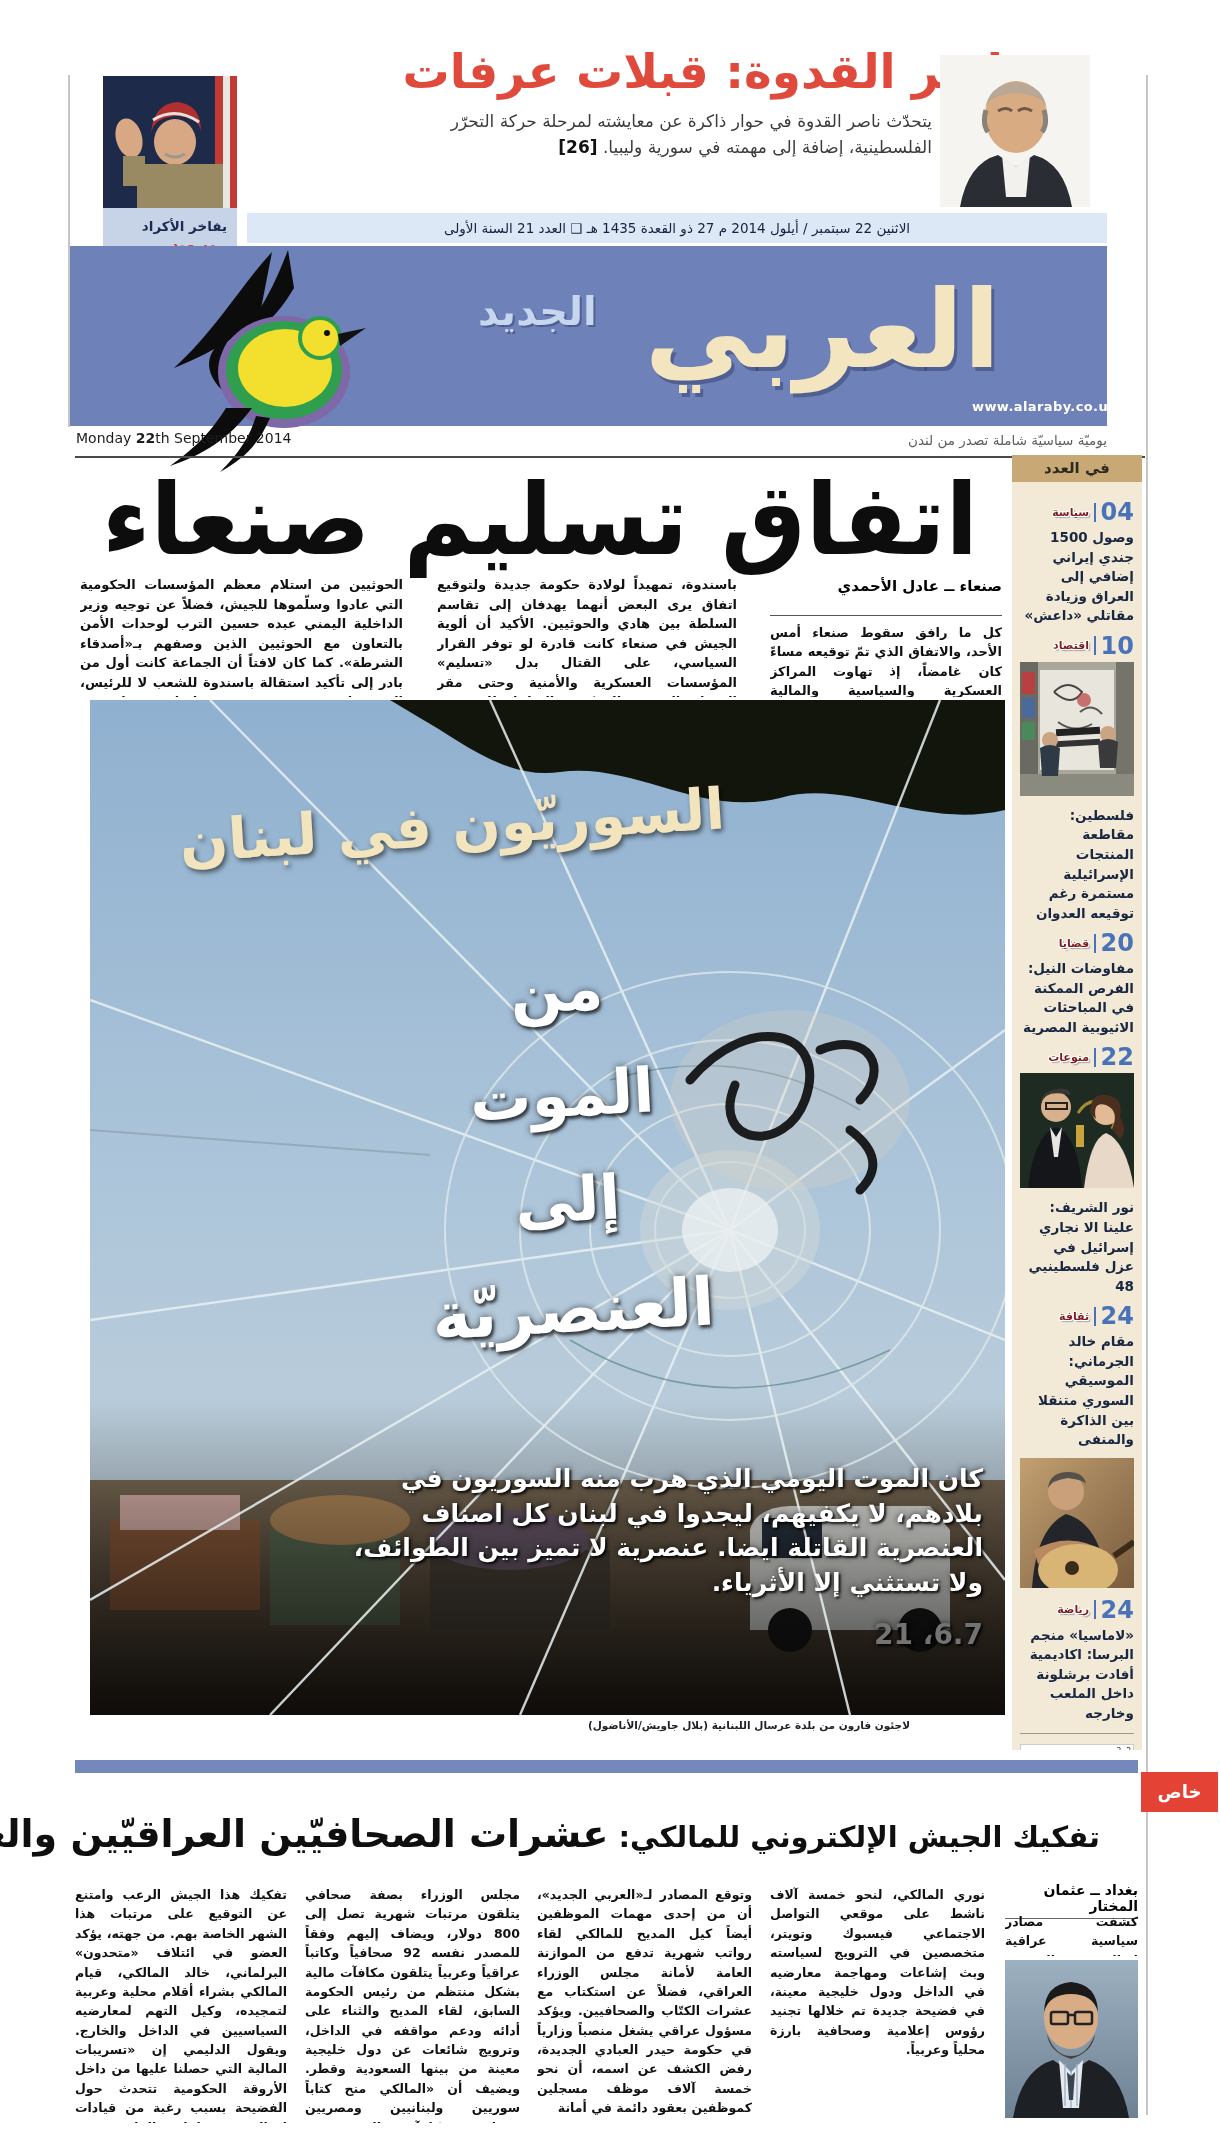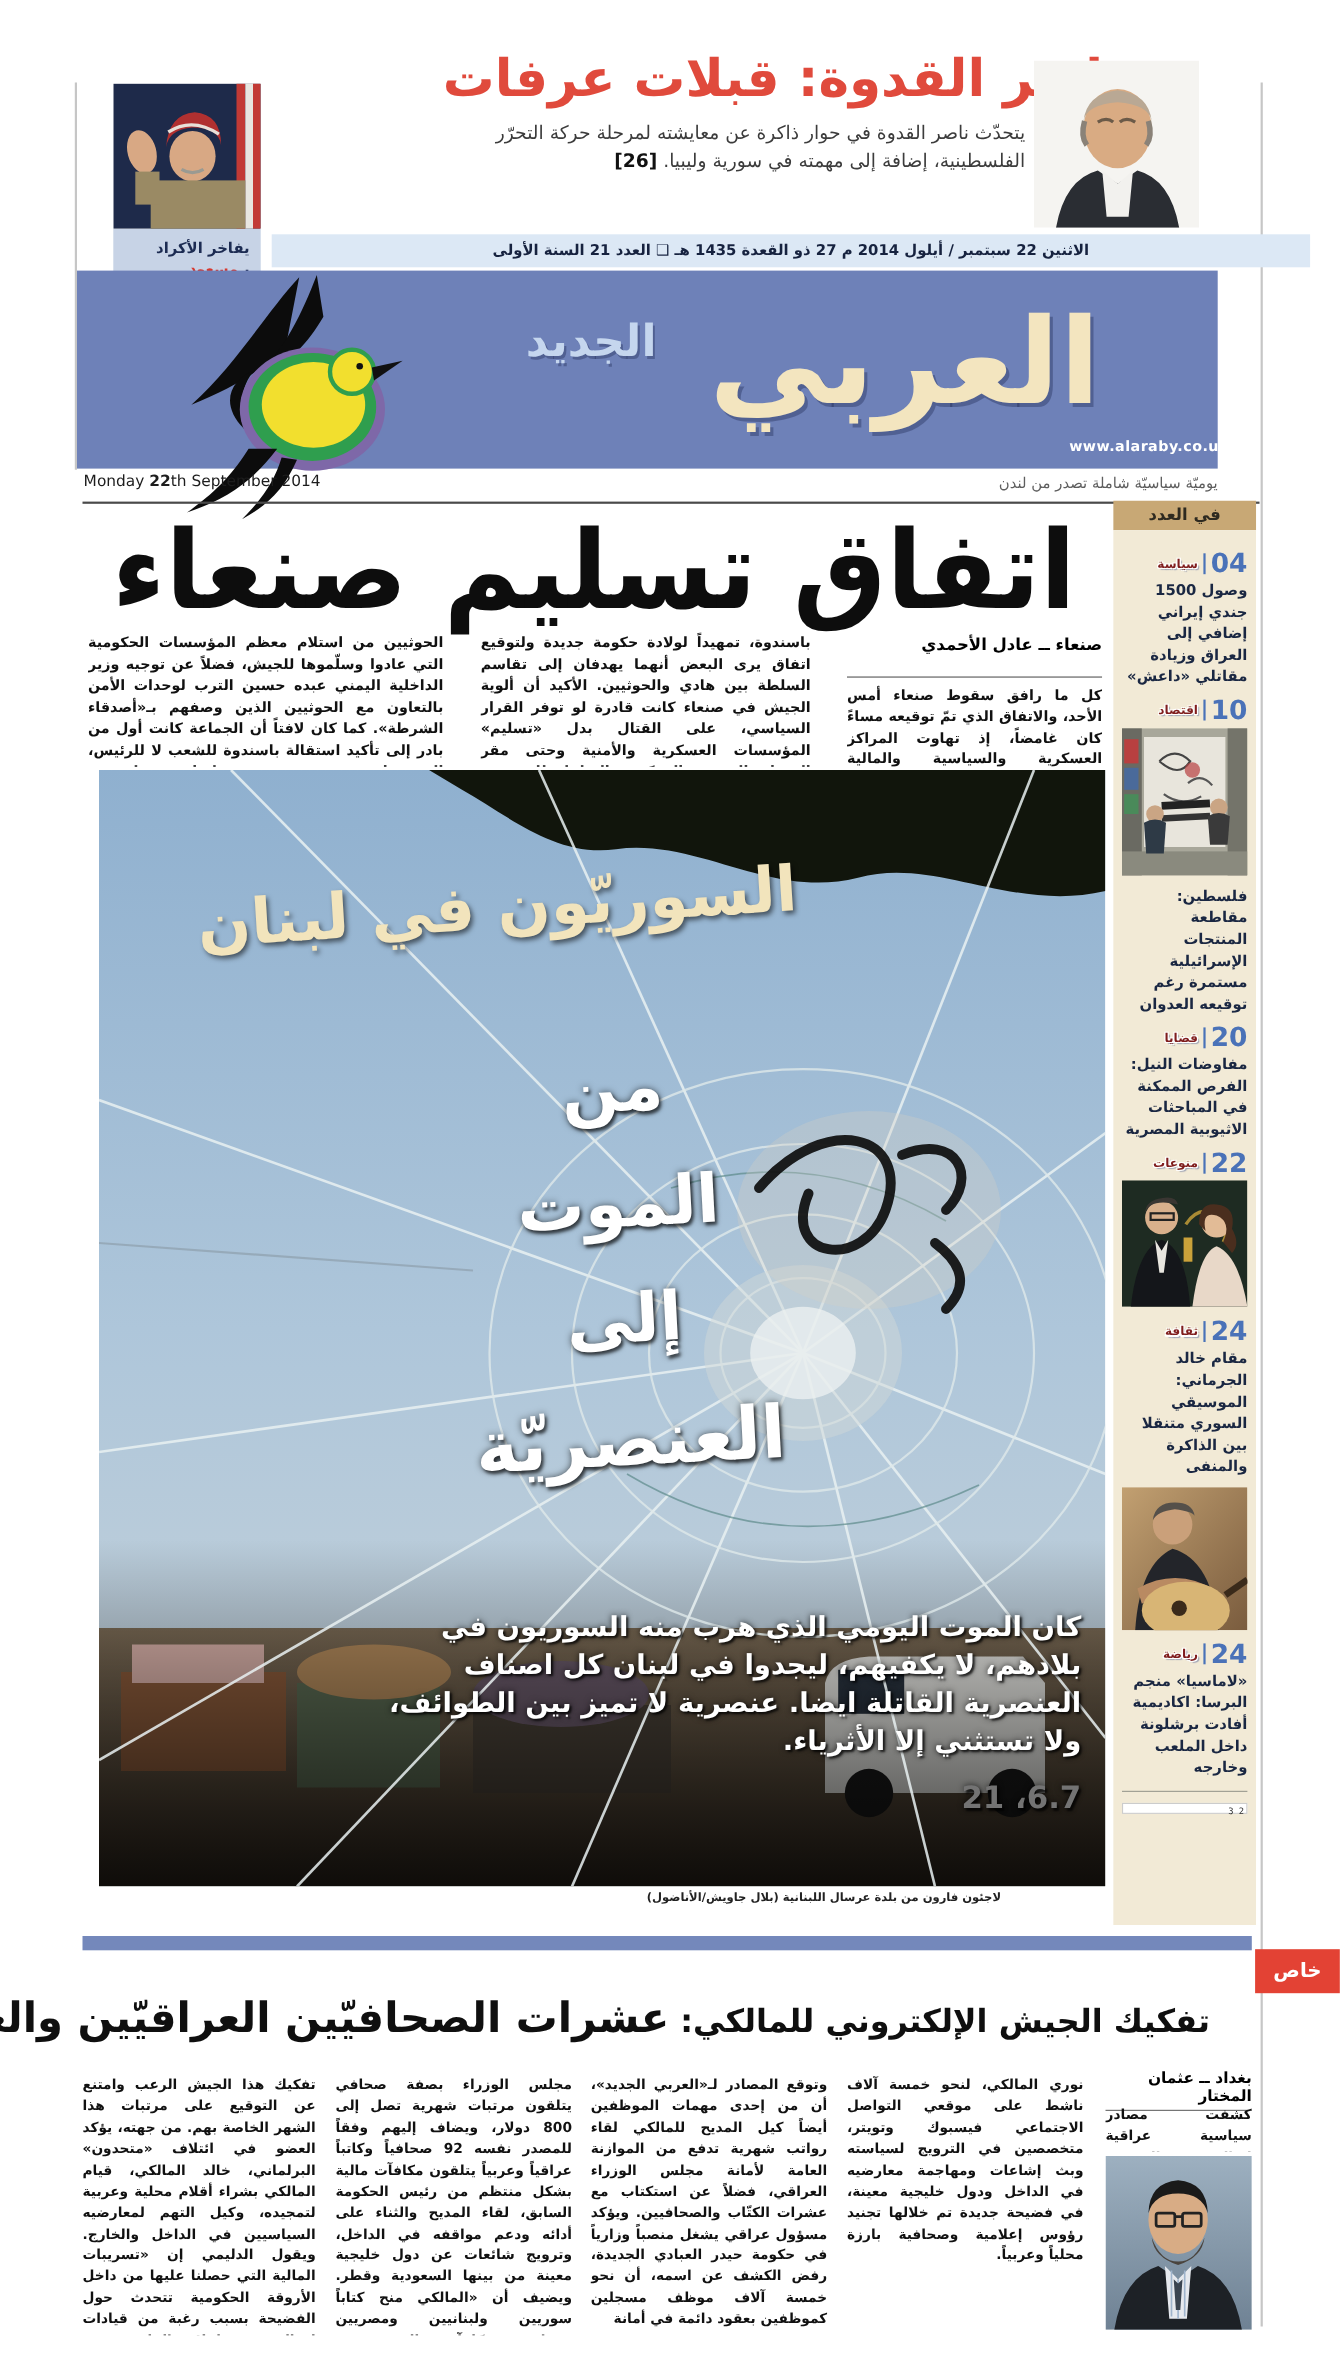--- a/index.html
+++ b/index.html
@@ -16,21 +16,21 @@
   .teaser-photo { top:55px; left:940px; width:150px; height:152px; }
 
   
   .promo { top:76px; left:103px; width:134px; }
   .promo-photo { width:134px; height:132px; display:block; }
   .promo-caption { background:#c7d3e6; padding:9px 10px 6px; color:#1c2b52; font-size:13.5px; font-weight:bold; line-height:1.42; text-align:right; min-height:142px; }
   .promo-caption .red { color:#d8382e; }
   .promo-num { display:block; text-align:left; color:#d8382e; font-size:31px; line-height:1; margin-top:2px; direction:ltr; }
 
   
-  .datebar { top:213px; left:247px; width:944px; height:30px; background:#dce8f5; color:#16223f; font-size:13.5px; font-weight:700; text-align:center; line-height:30px; }
+  .datebar { top:213px; left:247px; width:860px; height:30px; background:#dce8f5; color:#16223f; font-size:13.5px; font-weight:400; text-align:center; line-height:30px; }
   .bluebox { top:246px; left:70px; width:1037px; height:180px; background:#6e81b8; }
   .logo-main { top:262px; left:545px; width:555px; font-size:108px; font-weight:bold; color:#f3e5bf; text-align:center; line-height:1.25; text-shadow:3px 4px 0 rgba(25,35,75,.35); }
   .logo-sub { top:288px; left:478px; font-size:40px; font-weight:bold; color:#c5d6ee; text-shadow:2px 2px 0 rgba(25,35,75,.35); }
   .logo-url { top:399px; left:972px; color:#ffffff; font-weight:bold; font-size:13px; letter-spacing:.4px; font-family:"DejaVu Sans", sans-serif; }
   .date-en { top:430px; left:76px; font-size:14px; color:#1d1d1d; }
   .tagline { top:432px; right:113px; font-size:13.5px; color:#5e5e5e; }
   .toprule { top:456px; left:75px; width:1070px; height:2px; background:#4a4a4a; }
 
   
   .lead-headline { top:462px; left:75px; width:930px; text-align:center; font-size:95px; font-weight:bold; color:#0d0d0d; transform:scaleY(1.04); transform-origin:top; white-space:nowrap; }
@@ -289,20 +289,21 @@
         <circle cx="36" cy="34" r="15" fill="#d9b08c"></circle>
         <path d="M21,30 q4,-14 30,-8 q-2,-8 -14,-6 q-16,2 -16,14 Z" fill="#3a3632"></path>
         <rect x="26" y="30" width="21" height="6" fill="none" stroke="#222" stroke-width="2"></rect>
         <path d="M8,115 Q14,62 36,54 Q58,62 62,115 Z" fill="#14161a"></path>
         <path d="M30,54 l6,10 l6,-10 l-4,30 l-4,0 Z" fill="#e8e6e0"></path>
         <circle cx="86" cy="38" r="14" fill="#e2bb96"></circle>
         <path d="M70,40 q0,-20 16,-18 q18,2 14,22 q8,14 0,22 l-8,-10 q8,-18 -6,-24 q-14,-4 -10,14 Z" fill="#4a2e1e"></path>
         <path d="M64,115 Q70,66 86,60 Q106,68 114,115 Z" fill="#e8d8c8"></path>
         <rect x="56" y="52" width="8" height="22" fill="#caa23a"></rect>
       </svg>
+      <div class="sb-text"><b>نور الشريف:</b> <span>علينا الا نجاري إسرائيل في عزل فلسطينيي 48</span></div>
 
       <div class="sb-sec">
         <span class="sb-num">24</span>
         <span class="sb-sep"></span>
         <span class="sb-label">ثقافة</span>
       </div>
       <div class="sb-text"><b>مقام خالد الجرماني:</b> <span>الموسيقي السوري متنقلا بين الذاكرة والمنفى</span></div>
       <svg class="sb-photo" height="130" viewBox="0 0 114 130">
         <defs>
             <linearGradient id="oudbg" x1="0" y1="0" x2="1" y2="1">

